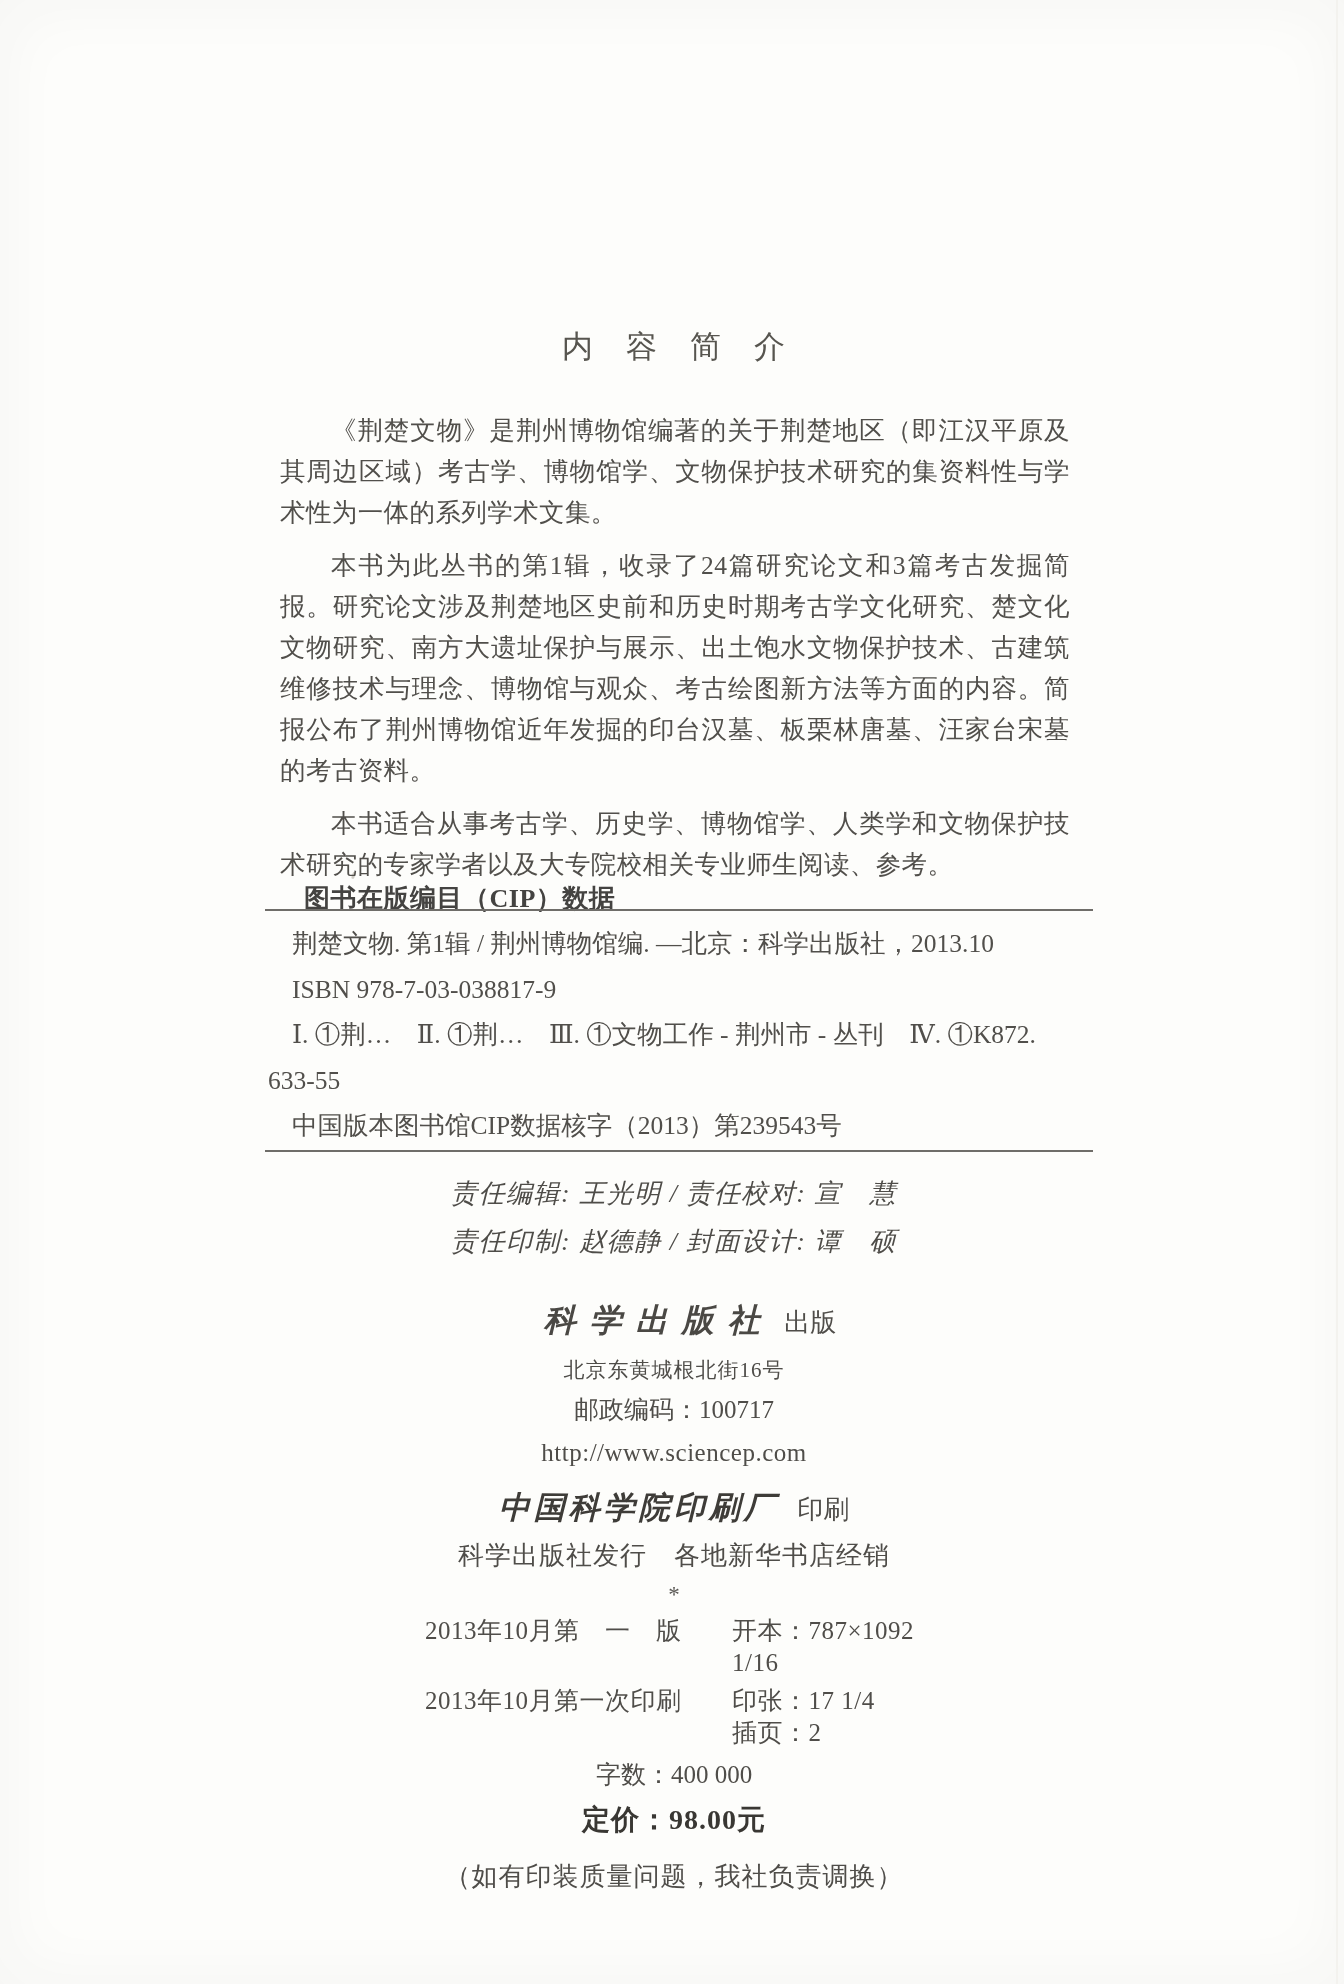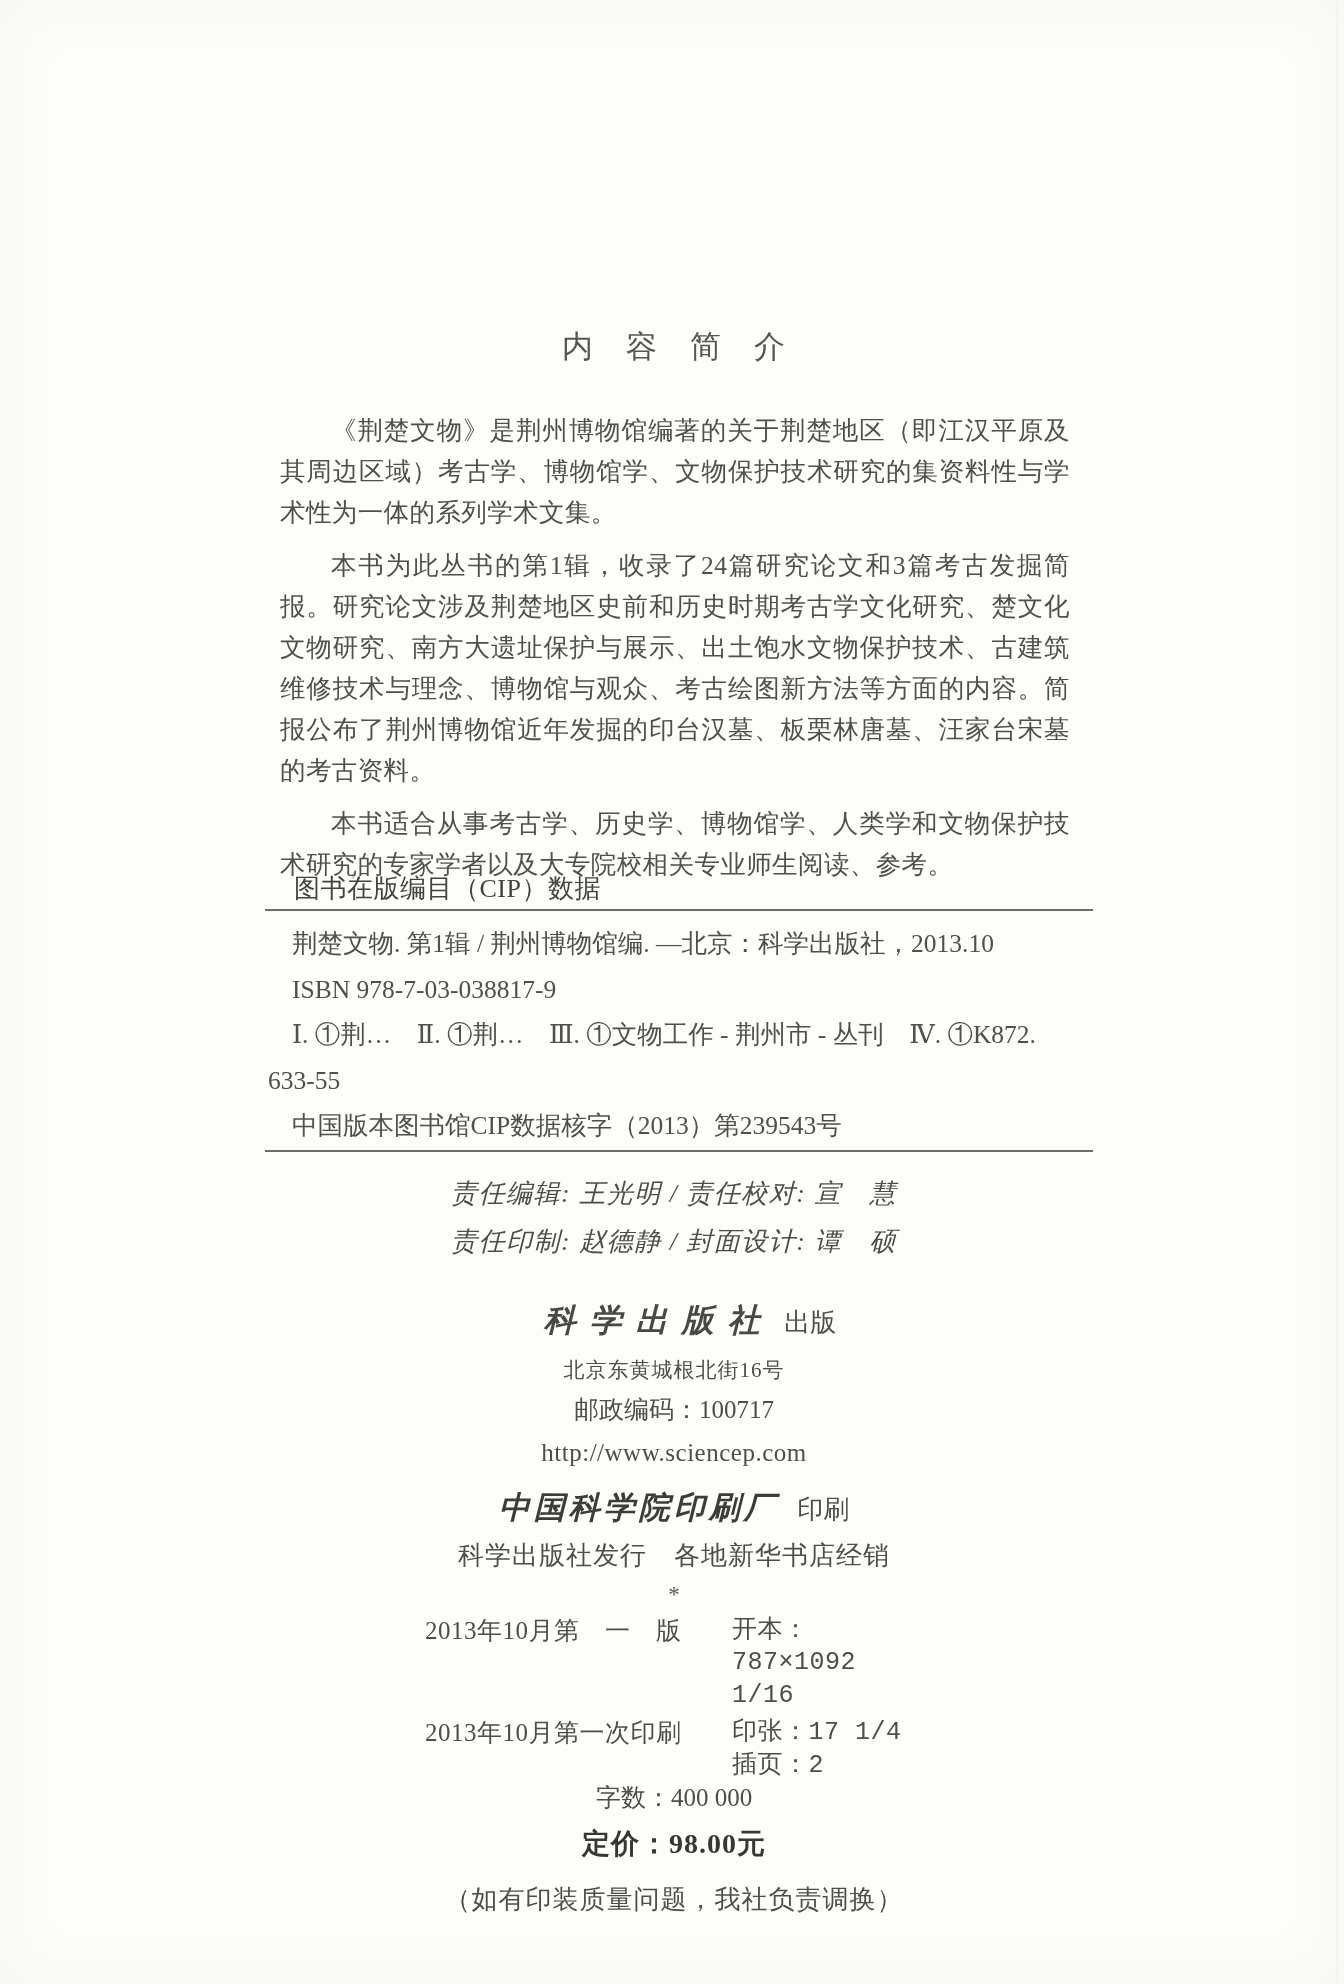--- a/index.html
+++ b/index.html
@@ -29,22 +29,22 @@
     color:#57554f;margin:0;letter-spacing:1px;
   }
   .intro-text{position:absolute;top:398px;left:268px;width:814px;}
   .intro-text p{
     margin:12px;font-size:25.5px;line-height:41px;
     text-align:justify;text-indent:2em;color:#514f4b;letter-spacing:.4px;
   }
 
   
   .cip-title{
-    position:absolute;top:869px;left:292px;margin:2px;
-    font-size:26px;font-weight:normal;color:#444341;letter-spacing:.5px;
+    position:absolute;top:869px;left:292px;margin:12px;
+    font-size:26px;font-weight:bold;color:#444341;letter-spacing:.5px;
   }
   .rule{position:absolute;left:265px;width:828px;height:2px;background:#6f6d69;}
   .rule-cip-top{top:909px;}
   .rule-cip-bottom{top:1150px;}
   .cip-body{position:absolute;top:921px;left:268px;width:824px;}
   .cip-body p{
     margin:0;font-size:25.5px;line-height:45.5px;color:#514f4b;
     padding-left:24px;white-space:nowrap;
   }
   .cip-body p.cont{padding-left:0;}
@@ -79,22 +79,22 @@
     letter-spacing:4px;color:#3e3c38;
   }
   .printer-role{margin-left:12px;}
   .col-dist{margin:11px 0 0;font-size:26px;letter-spacing:1px;}
   .col-star{margin:7px 0 0;font-size:23px;color:#5a5854;}
   .spec-row{
     display:flex;width:498px;margin:5px auto 0;
     text-align:left;font-size:25px;letter-spacing:.5px;gap:26px;
   }
   .spec-left{width:281px;flex:none;}
-  .spec-right{flex:1;font-family:Liberation Mono, monospace;}
-  .col-words{margin:0 0 0;font-size:25px;}
+  .spec-right{flex:1;}
+  .col-words{margin:9px 0 0;font-size:25px;}
   .col-price{margin:11px 0 0;font-size:28px;font-weight:bold;color:#393733;letter-spacing:1px;}
   .col-note{margin:21px 0 0;font-size:26px;letter-spacing:1px;}
 </style>
 </head>
 <body>
 
 <div class="page">
   <div class="scan-edge"></div>
   <div class="scan-speck"></div>
 

